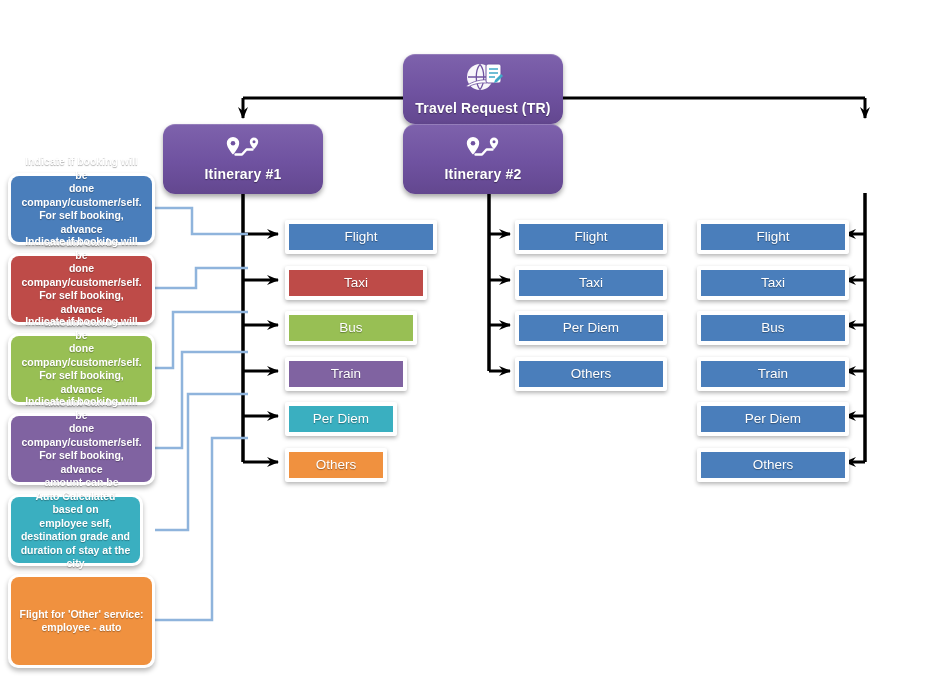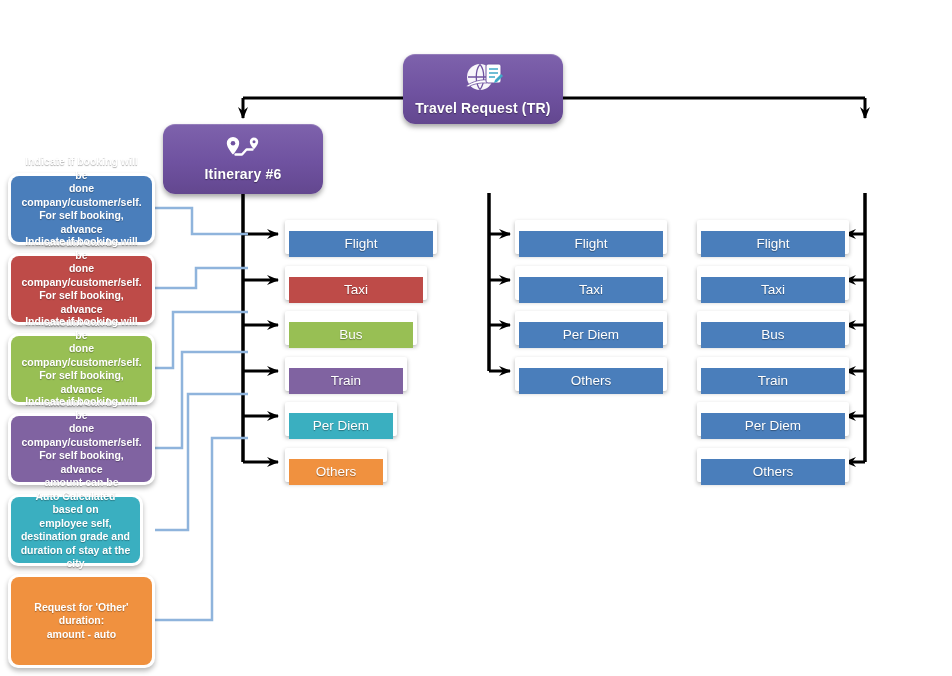--- a/index.html
+++ b/index.html
@@ -30,21 +30,20 @@
     position:absolute;height:26px;line-height:26px;
     background:#ffffff;padding:4px;border-radius:2px;
     box-shadow:0 2px 4px rgba(0,0,0,.30);
     box-sizing:content-box;
   }
   .chip-inner{
     width:100%;height:26px;line-height:26px;
     text-align:center;color:#ffffff;font-size:13.5px;
     text-shadow:0 1px 1px rgba(0,0,0,.35);
     box-sizing:border-box;
-    margin-top:7px;
   }
 
   
   .note{
     position:absolute;border-radius:10px;
     background:#ffffff;padding:3px;
     box-shadow:0 3px 5px rgba(0,0,0,.28);
     box-sizing:border-box;
   }
   .note-inner{
@@ -140,23 +139,35 @@
   <div class="node" style="left:163px;top:124px;width:160px;height:70px;">
     <span class="node-icon">
       <svg width="40" height="26" viewBox="0 0 40 26" aria-hidden="true">
         <path d="M10 1 a6.2 6.2 0 0 0 -6.2 6.2 c0 4.6 6.2 11.3 6.2 11.3 s6.2 -6.7 6.2 -11.3 A6.2 6.2 0 0 0 10 1 z" fill="#ffffff"></path>
         <circle cx="10" cy="7.2" r="2.3" fill="#6F52A0"></circle>
         <path d="M31 1.5 a4.2 4.2 0 0 0 -4.2 4.2 c0 3.1 4.2 7.6 4.2 7.6 s4.2 -4.5 4.2 -7.6 A4.2 4.2 0 0 0 31 1.5 z" fill="#ffffff"></path>
         <circle cx="31" cy="5.7" r="1.5" fill="#6F52A0"></circle>
         <path d="M12.5 18.5 h6.5 l4.5 -5 h6" stroke="#ffffff" stroke-width="2.4" fill="none" stroke-linecap="round" stroke-linejoin="round"></path>
       </svg>
     </span>
-    <span class="node-label">Itinerary #6</span>
-  </div>
-
+    <span class="node-label">Itinerary #1</span>
+  </div>
+
+  <div class="node" style="left:403px;top:124px;width:160px;height:70px;">
+    <span class="node-icon">
+      <svg width="40" height="26" viewBox="0 0 40 26" aria-hidden="true">
+        <path d="M10 1 a6.2 6.2 0 0 0 -6.2 6.2 c0 4.6 6.2 11.3 6.2 11.3 s6.2 -6.7 6.2 -11.3 A6.2 6.2 0 0 0 10 1 z" fill="#ffffff"></path>
+        <circle cx="10" cy="7.2" r="2.3" fill="#6F52A0"></circle>
+        <path d="M31 1.5 a4.2 4.2 0 0 0 -4.2 4.2 c0 3.1 4.2 7.6 4.2 7.6 s4.2 -4.5 4.2 -7.6 A4.2 4.2 0 0 0 31 1.5 z" fill="#ffffff"></path>
+        <circle cx="31" cy="5.7" r="1.5" fill="#6F52A0"></circle>
+        <path d="M12.5 18.5 h6.5 l4.5 -5 h6" stroke="#ffffff" stroke-width="2.4" fill="none" stroke-linecap="round" stroke-linejoin="round"></path>
+      </svg>
+    </span>
+    <span class="node-label">Itinerary #2</span>
+  </div>
 
 
   <div class="chip" style="left:285px;top:220px;width:144px;">
     <div class="chip-inner" style="background:#4A7EBB;">Flight</div>
   </div>
   <div class="chip" style="left:285px;top:266px;width:134px;">
     <div class="chip-inner" style="background:#BE4B48;">Taxi</div>
   </div>
   <div class="chip" style="left:285px;top:311px;width:124px;">
     <div class="chip-inner" style="background:#98BF54;">Bus</div>
@@ -254,19 +265,19 @@
         <span>employee self,</span>
         <span>destination grade and</span>
         <span>duration of stay at the city</span>
       </div>
     </div>
   </div>
 
   <div class="note" style="left:8px;top:574px;width:147px;height:94px;">
     <div class="note-inner" style="background:#F0913F;">
       <div>
-        <span>Request for 'Other' duration:</span>
-        <span>amount - auto</span>
+        <span>Flight for 'Other' service:</span>
+        <span>employee - auto</span>
       </div>
     </div>
   </div>
 
 </div>
 
 </body></html>

